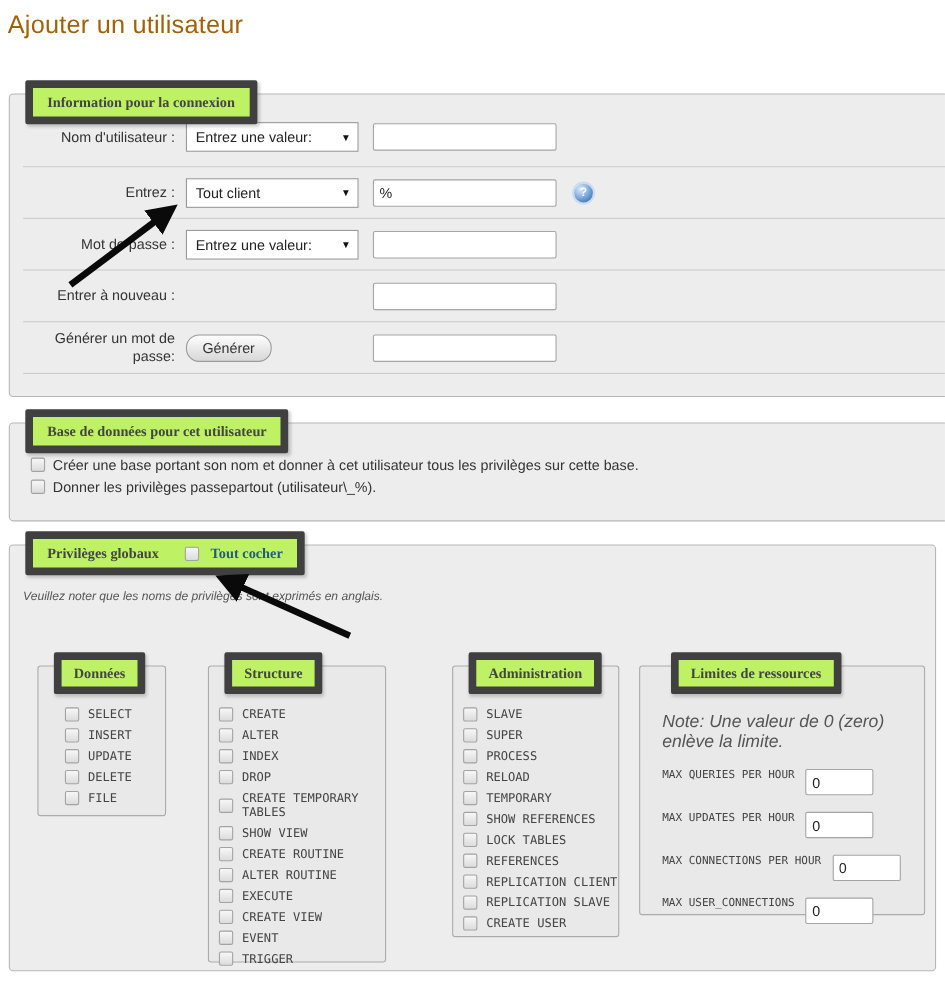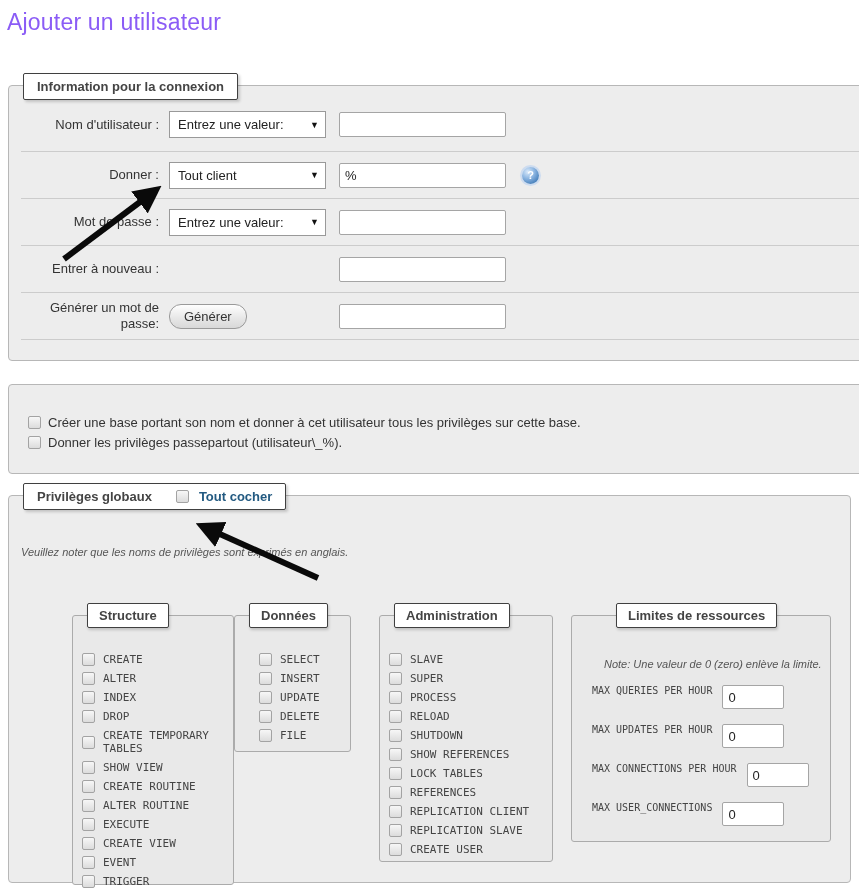--- a/index.html
+++ b/index.html
@@ -2,34 +2,34 @@
 <html><head>
 <meta charset="utf-8">
 <style>
   * { box-sizing: border-box; }
   html,body { margin:0; padding:0; }
   body {
     width:859px; height:892px; position:relative; overflow:hidden;
     background:#fff; font-family:"Liberation Sans", sans-serif; color:#333;
   }
   h2.page-title {
-    margin:9px 0 0 7px; font-size:23px; font-weight:normal; color:#8b5cf6;
+    margin:9px 0 0 7px; font-size:23px; font-weight:normal; color:#a16207;
     letter-spacing:0.2px;
   }
   
   .pma-fieldset {
     position:relative; background:#ededed; border:1px solid #b7b7b7;
     border-radius:4px; margin-left:8px;
   }
   .legend-box {
-    position:absolute; top:-13px; left:14px; background:#ffffff;
-    border:1px solid #404040; border-radius:2px; padding:5px 13px;
+    position:absolute; top:-13px; left:14px; background:#bef264;
+    border:7px solid #404040; border-radius:2px; padding:5px 13px;
     font-size:13px; font-weight:bold; color:#444;
     box-shadow:2px 2px 3px rgba(0,0,0,0.18); white-space:nowrap;
-    display:flex; align-items:center; gap:10px; z-index:2;
+    display:flex; align-items:center; gap:10px; z-index:2;font-family:Liberation Serif, serif;
   }
   
   .fs-login { margin-top:49px; margin-right:-14px; padding:12px 0 20px 12px; }
   .frow {
     display:flex; align-items:center; min-height:47px;
     border-bottom:1px solid #cccccc;
   }
   .frow.first { min-height:54px; }
   .frow-label {
     width:148px; padding-right:10px; text-align:right; font-size:13px; color:#333;
@@ -65,42 +65,42 @@
     width:13px; height:13px; flex:none; display:inline-block;
     border:1px solid #a3a3a3; border-radius:2px;
     background:linear-gradient(180deg,#f7f7f7 0%,#dcdcdc 100%);
     cursor:pointer;
   }
   
   .fs-db { margin-top:23px; margin-right:-14px; padding:30px 0 18px 12px; }
   .db-option { display:flex; align-items:center; gap:7px; margin:0 0 5px 7px;
     font-size:13px; color:#333; }
   
-  .fs-priv { margin-top:21px; width:843px; height:388px; padding:50px 0 0 12px; }
+  .fs-priv { margin-top:21px; width:843px; height:388px; padding:40px 0 0 12px; }
   .check-all-label { color:#235a81; font-weight:bold; font-size:13px; cursor:pointer; }
   .priv-note { font-style:italic; font-size:11px; color:#555; margin:0; }
   .groups { display:flex; align-items:flex-start; margin:57px 0 0 13px; }
   .group {
     position:relative; background:#e9e9e9; border:1px solid #ababab;
     border-radius:3px; flex:none;
   }
   .group .legend-box { top:-13px; left:14px; padding:4px 11px; box-shadow:1px 2px 3px rgba(0,0,0,0.18); }
   .g-data      { width:117px; height:137px; }
   .g-structure { width:162px; height:270px; margin-left:38px; }
-  .g-admin     { width:174px; height:247px; margin-left:28px; }
+  .g-admin     { width:152px; height:247px; margin-left:60px; }
   .g-limits    { width:260px; height:227px; margin-left:18px; }
-  .g-limits .legend-box { left:44px;text-align:center; }
+  .g-limits .legend-box { left:28px;text-align:center; }
   .priv-items { margin-top:37px; }
   .g-data .priv-items { margin-left:24px; }
   .g-structure .priv-items, .g-admin .priv-items { margin-left:9px; }
   .priv-item {
     display:flex; align-items:center; gap:8px; margin-bottom:6px;
     font-family:"DejaVu Sans Mono", monospace; font-size:11px; color:#444;
   }
-  .limits-note { font-style:italic; font-size:11px; color:#555; margin:42px 8px 0 32px; }
+  .limits-note { font-style:italic; font-size:16px; color:#555; margin:42px 8px 0 20px; }
   .limit-row { display:flex; align-items:flex-start; margin:15px 0 0 20px; }
   .limit-label {
     font-family:"DejaVu Sans Mono", monospace; font-size:10px; color:#444;
     margin-right:10px; white-space:nowrap;
   }
   .limit-input {
     width:62px; height:24px; border:1px solid #a5a5a5; border-radius:2px;
     background:#fff; font-size:13px; color:#222; padding:0 5px;
     font-family:"Liberation Sans", sans-serif;
   }
@@ -127,21 +127,21 @@
         <div class="select">
           <span class="select-text">Entrez une valeur:</span>
           <span class="select-arrow">▼</span>
         </div>
       </div>
       <input class="tinput" type="text" value="" style="">
     </div>
   </div>
 
   <div class="frow">
-    <div class="frow-label">Donner :</div>
+    <div class="frow-label">Entrez :</div>
     <div class="frow-controls">
       <div class="slot">
         <div class="select">
           <span class="select-text">Tout client</span>
           <span class="select-arrow">▼</span>
         </div>
       </div>
       <input class="tinput" type="text" value="%" style="">
       <span class="help-icon">?</span>
     </div>
@@ -173,20 +173,23 @@
     <div class="frow-controls">
       <div class="slot">
         <button class="gen-btn">Générer</button>
       </div>
       <input class="tinput" type="text" value="" style="">
     </div>
   </div>
 </div>
 
 <div class="pma-fieldset fs-db">
+  <div class="legend-box">
+    <span>Base de données pour cet utilisateur</span>
+  </div>
   <div class="db-option">
     <span class="cb"></span>
     <span>Créer une base portant son nom et donner à cet utilisateur tous les privilèges sur cette base.</span>
   </div>
   <div class="db-option">
     <span class="cb"></span>
     <span>Donner les privilèges passepartout (utilisateur\_%).</span>
   </div>
 </div>
 
@@ -194,20 +197,48 @@
   <div class="legend-box">
     <span>Privilèges globaux</span>
     <span class="cb" style="margin-left:14px;"></span>
     <span class="check-all-label">Tout cocher</span>
   </div>
 
   <p class="priv-note">Veuillez noter que les noms de privilèges sont exprimés en anglais.</p>
 
   <div class="groups">
 
+    <div class="group g-data">
+      <div class="legend-box">
+        <span>Données</span>
+      </div>
+      <div class="priv-items">
+        <div class="priv-item">
+            <span class="cb"></span>
+            <span>SELECT</span>
+          </div>
+        <div class="priv-item">
+            <span class="cb"></span>
+            <span>INSERT</span>
+          </div>
+        <div class="priv-item">
+            <span class="cb"></span>
+            <span>UPDATE</span>
+          </div>
+        <div class="priv-item">
+            <span class="cb"></span>
+            <span>DELETE</span>
+          </div>
+        <div class="priv-item">
+            <span class="cb"></span>
+            <span>FILE</span>
+          </div>
+      </div>
+    </div>
+
     <div class="group g-structure">
       <div class="legend-box">
         <span>Structure</span>
       </div>
       <div class="priv-items">
         <div class="priv-item">
             <span class="cb"></span>
             <span>CREATE</span>
           </div>
         <div class="priv-item">
@@ -250,48 +281,20 @@
             <span class="cb"></span>
             <span>EVENT</span>
           </div>
         <div class="priv-item">
             <span class="cb"></span>
             <span>TRIGGER</span>
           </div>
       </div>
     </div>
 
-    <div class="group g-data">
-      <div class="legend-box">
-        <span>Données</span>
-      </div>
-      <div class="priv-items">
-        <div class="priv-item">
-            <span class="cb"></span>
-            <span>SELECT</span>
-          </div>
-        <div class="priv-item">
-            <span class="cb"></span>
-            <span>INSERT</span>
-          </div>
-        <div class="priv-item">
-            <span class="cb"></span>
-            <span>UPDATE</span>
-          </div>
-        <div class="priv-item">
-            <span class="cb"></span>
-            <span>DELETE</span>
-          </div>
-        <div class="priv-item">
-            <span class="cb"></span>
-            <span>FILE</span>
-          </div>
-      </div>
-    </div>
-
     <div class="group g-admin">
       <div class="legend-box">
         <span>Administration</span>
       </div>
       <div class="priv-items">
         <div class="priv-item">
             <span class="cb"></span>
             <span>SLAVE</span>
           </div>
         <div class="priv-item">
@@ -301,21 +304,21 @@
         <div class="priv-item">
             <span class="cb"></span>
             <span>PROCESS</span>
           </div>
         <div class="priv-item">
             <span class="cb"></span>
             <span>RELOAD</span>
           </div>
         <div class="priv-item">
             <span class="cb"></span>
-            <span>SHUTDOWN</span>
+            <span>TEMPORARY</span>
           </div>
         <div class="priv-item">
             <span class="cb"></span>
             <span>SHOW REFERENCES</span>
           </div>
         <div class="priv-item">
             <span class="cb"></span>
             <span>LOCK TABLES</span>
           </div>
         <div class="priv-item">

